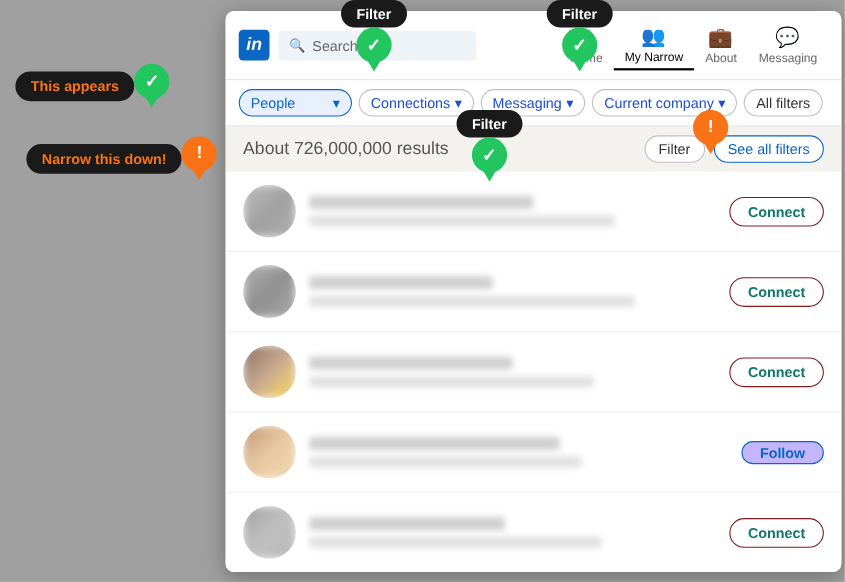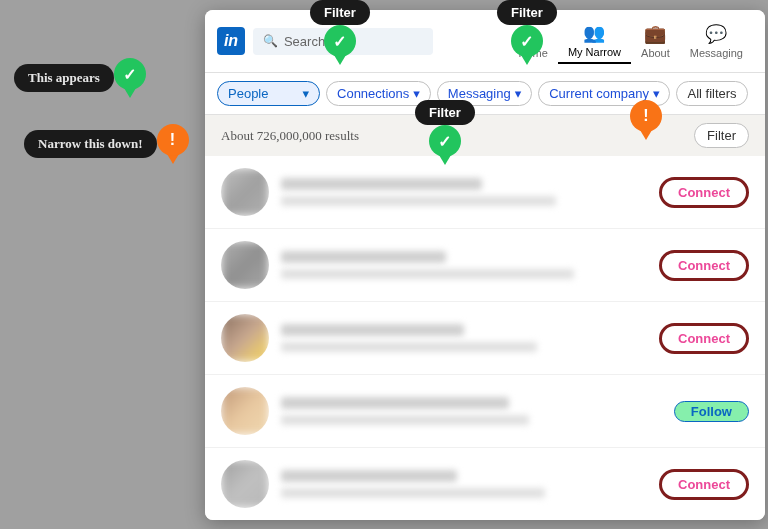--- a/index.html
+++ b/index.html
@@ -145,23 +145,22 @@
     
     .results-bar {
       background: #f3f2ef;
       padding: 8px 16px;
       display: flex;
       align-items: center;
       justify-content: space-between;
     }
 
     .results-count {
-      font-size: 13px;
+      font-size: 16px;
       color: #555;
-      font-family: Liberation Serif, serif;
     }
 
     .results-filter-btn {
       background: #fff;
       border: 1px solid #c0c0c0;
       border-radius: 16px;
       padding: 4px 12px;
       font-size: 13px;
       cursor: pointer;
       color: #333;
@@ -222,52 +221,51 @@
 
     .person-title-blur {
       height: 10px;
       background: #e0e0e0;
       border-radius: 3px;
       filter: blur(3px);
     }
 
     .connect-btn {
       background: #fff;
-      border: 3px solid #7f1d1d;
+      border: 1px solid #7f1d1d;
       border-radius: 16px;
       padding: 5px 16px;
       font-size: 13px;
       font-weight: 600;
-      color: #ec4899;
+      color: #0f766e;
       cursor: pointer;
       flex-shrink: 0;
     }
 
     .follow-btn {
-      background: #86efac;
+      background: #c4b5fd;
       border: 1px solid #0a66c2;
       border-radius: 16px;
       padding: 2px 16px;
       font-size: 13px;
       font-weight: 600;
       color: #0a66c2;
       cursor: pointer;
       flex-shrink: 0;
     }
 
     
     .pill {
       background: #1a1a1a;
-      color: #e5e5e5;
+      color: #f97316;
       border-radius: 20px;
       padding: 6px 14px;
       font-size: 13px;
       font-weight: 600;
       white-space: nowrap;
-      font-family: Liberation Serif, serif;
     }
 
     
     .pin-green {
       position: relative;
       display: flex;
       flex-direction: column;
       align-items: center;
     }
 
@@ -456,20 +454,21 @@
     </button>
     <button class="all-filters-btn">
       <span>All filters</span>
     </button>
   </div>
 
   <div class="results-bar">
     <span class="results-count">About 726,000,000 results</span>
     <div style="display:flex; align-items:center; gap:8px;">
       <button class="results-filter-btn">Filter</button>
+      <button class="see-all-filters-btn">See all filters</button>
     </div>
   </div>
 
   <div class="people-list">
 
     <div class="person-item">
       <div class="avatar-placeholder">
         <div class="avatar-blur"></div>
       </div>
       <div class="person-info">

